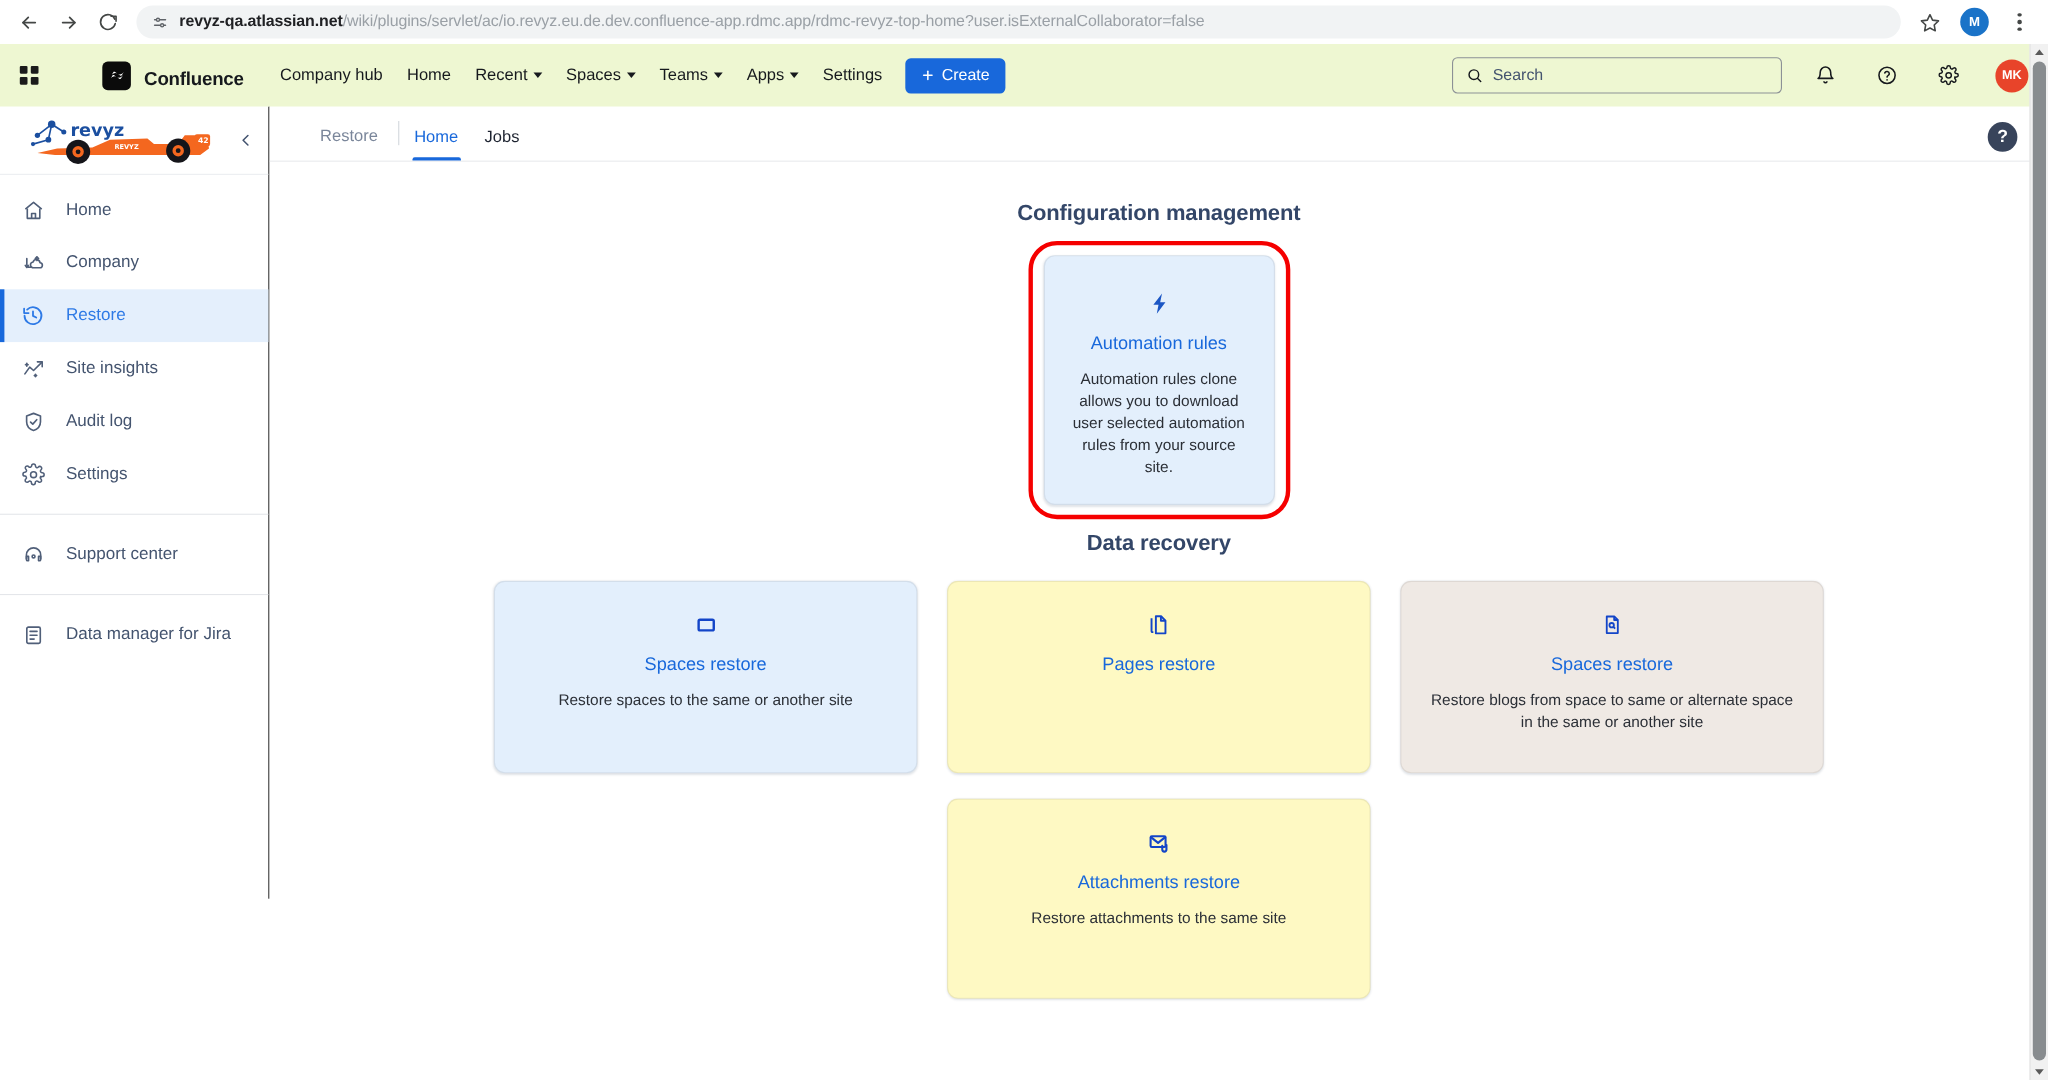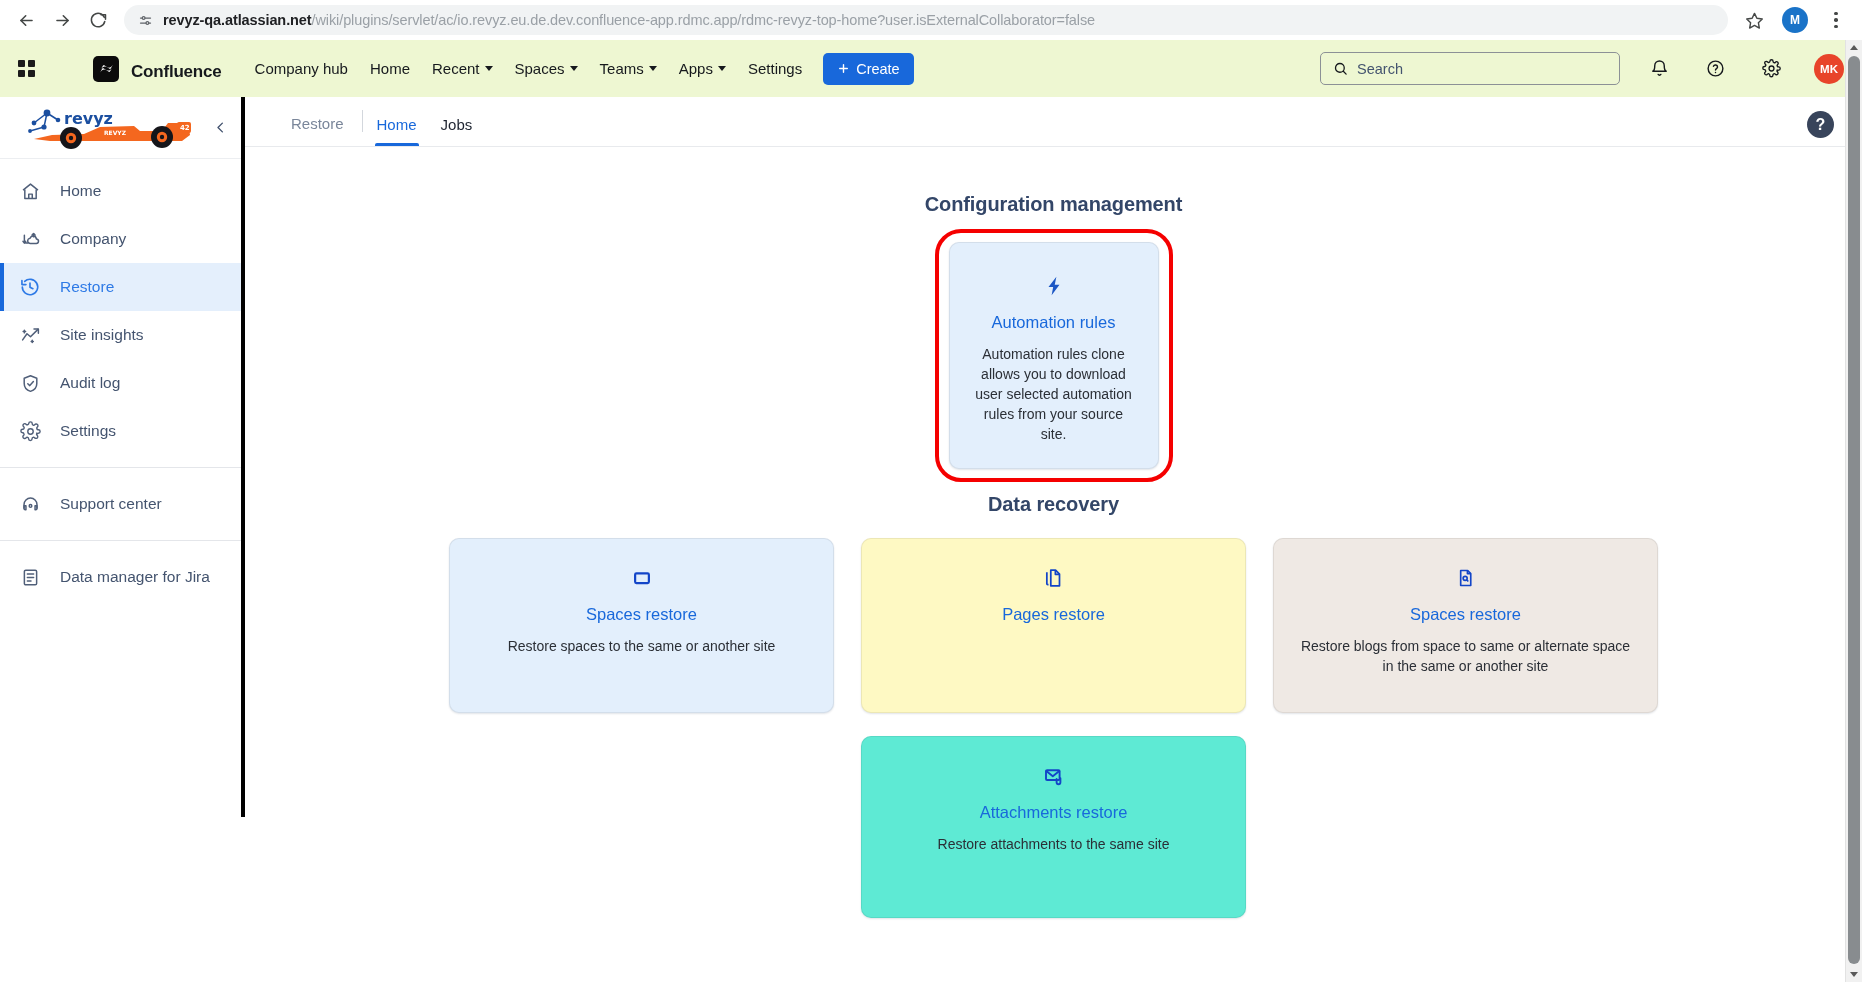--- a/index.html
+++ b/index.html
@@ -96,21 +96,21 @@
     color: #fff; font-size: 11.5px; font-weight: 700;
     display: flex; align-items: center; justify-content: center; margin-left: 4px;
   }
 
   
   .shell { display: flex; width: 1862px; height: 885px; }
 
   
   .sidebar {
     width: 245px; flex: 0 0 245px; height: 720px;
-    background: #ffffff; border-right: 4px solid #000000;
+    background: #ffffff; border-right: 1px solid #000000;
     position: relative;
   }
   .logo-row {
     height: 62px; display: flex; align-items: center;
     padding: 0 8px 0 22px; position: relative;
     border-bottom: 1px solid #eceef1;
   }
   .collapse-btn {
     position: absolute; right: 8px; top: 50%; transform: translateY(-50%);
     width: 26px; height: 26px; display:flex; align-items:center; justify-content:center;
@@ -159,21 +159,21 @@
     background: #38445b; color: #fff;
     display: flex; align-items: center; justify-content: center;
     font-size: 16px; font-weight: 700;
   }
 
   .content { padding-top: 20px; }
   .section-title {
     text-align: center; font-size: 20px; font-weight: 700;
     color: #334668; letter-spacing: -0.1px;
   }
-  .sec1-title { margin-top: 26px; }
+  .sec1-title { margin-top: 16px; }
   .sec2-title { margin-top: 24px; }
 
   .card {
     border-radius: 10px; border: 1px solid rgba(0,0,0,0.07);
     box-shadow: 0 1px 2px rgba(9,30,66,0.12);
     display: flex; flex-direction: column; align-items: center;
     text-align: center; padding: 24px 22px;
     position: relative;
   }
   .card-ico { color: #1b56c4; margin-bottom: 12px; display:flex; align-items:center; justify-content:center; height: 30px; }
@@ -194,21 +194,21 @@
   }
 
   .row-cards { display: flex; justify-content: center; gap: 27px; margin-top: 22px; }
   .card-w-lg { width: 385px; min-height: 175px; }
   .row-cards-2 { display: flex; justify-content: center; gap: 27px; margin-top: 23px; }
   .card-w-md { width: 385px; min-height: 182px; }
 
   .bg-lightblue { background: #e3effc; }
   .bg-graysteel { background: #fef9c3; }
   .bg-beige     { background: #efe9e4; }
-  .bg-cyan      { background: #5eead4; }
+  .bg-cyan      { background: #fef9c3; }
   .bg-lavender  { background: #ece7f5; }
 
   
   .vscroll {
     position: absolute; right: 0; top: 40px; width: 17px; bottom: 0;
     background: #f1f1f1; border-left: 1px solid #e2e2e2;
   }
   .vscroll .arrow-up, .vscroll .arrow-dn {
     position: absolute; left: 0; right: 0; height: 15px;
     display: flex; align-items: center; justify-content: center;

